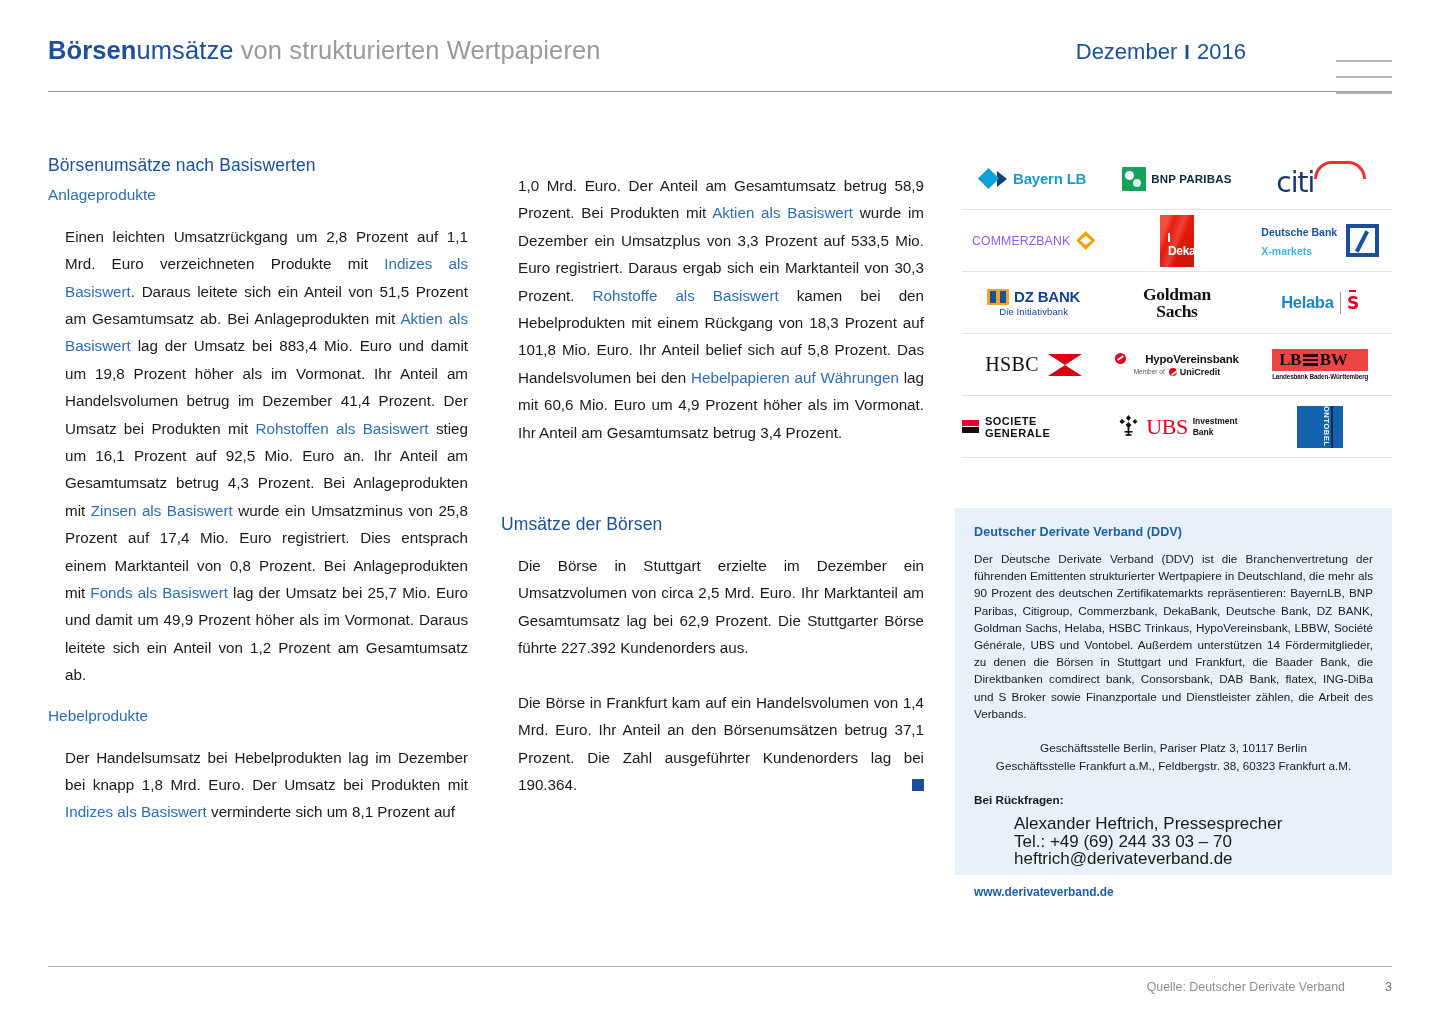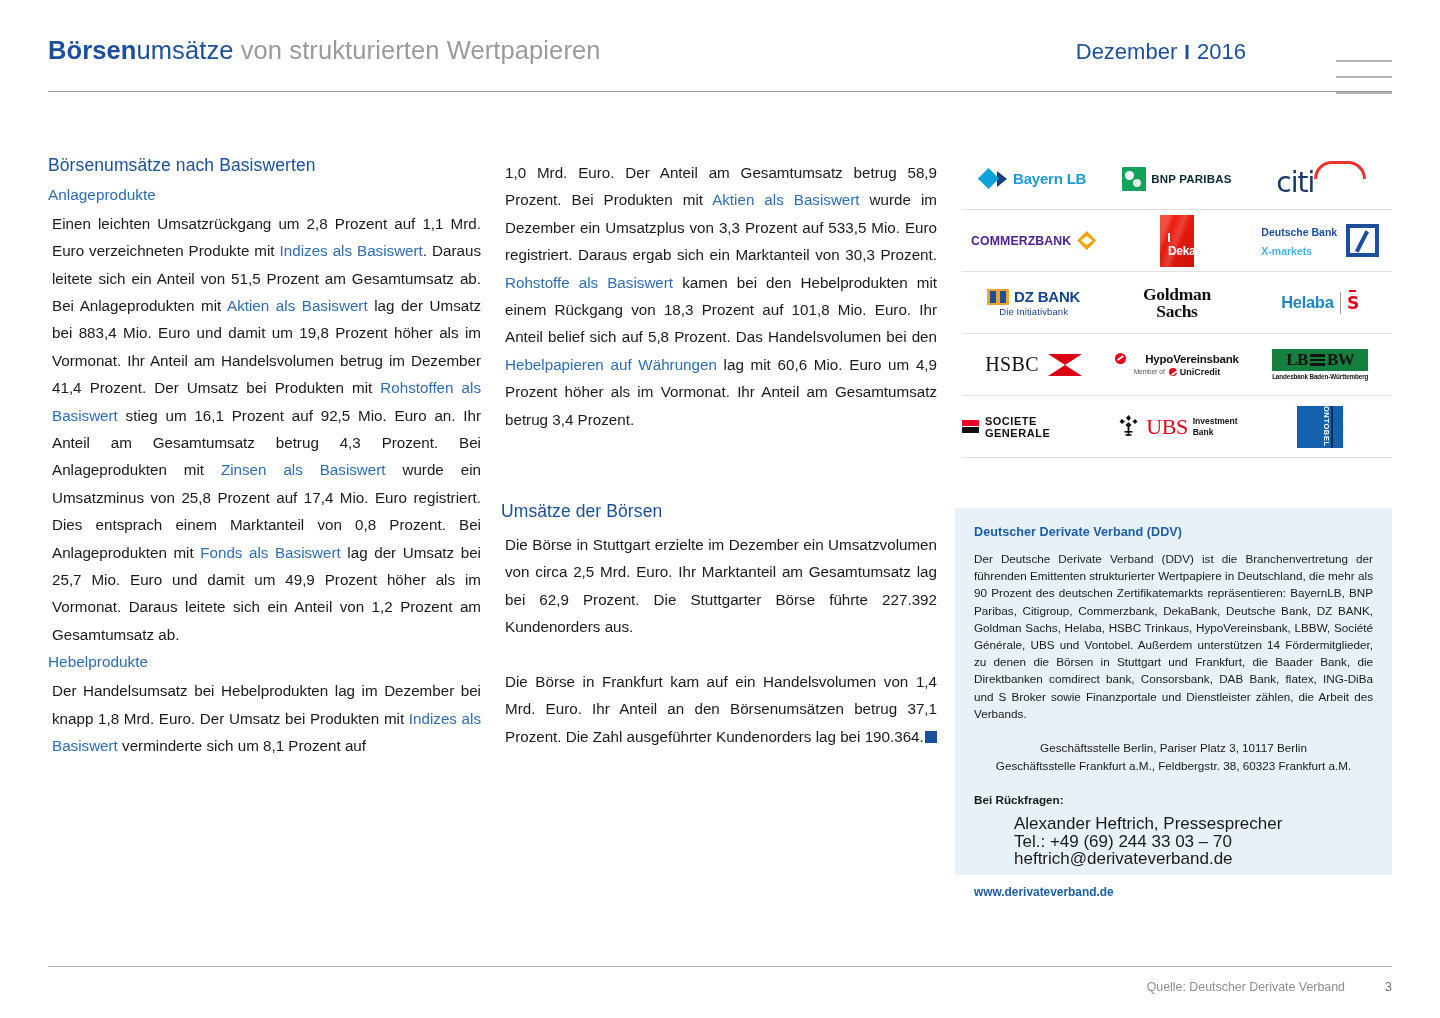--- a/index.html
+++ b/index.html
@@ -34,21 +34,21 @@
   .col2{left:501px;top:155px;width:440px;}
 
   h2.sec{
     color:#1b4f9c;font-size:17.5px;font-weight:normal;
     margin:0 0 9px 0;line-height:1.2;letter-spacing:.1px;
   }
   h3.sub{
     color:#2e6db4;font-size:15.4px;font-weight:normal;
     margin:0 0 1px 0;line-height:1.35;
   }
-  p.body{margin:4px;text-align:justify;}
+  p.body{margin:17px;text-align:justify;}
   p.body.spaced{margin-top:27px;}
   .lnk{color:#2e6db4;}
   .h3gap{margin-top:36px;}
   .endmark{display:inline-block;width:12px;height:12px;background:#1b4f9c;vertical-align:-1px;float:right;margin-top:8px;}
   .clearfix::after{content:"";display:table;clear:both;}
 
   
   .logos{position:absolute;left:962px;top:148px;width:430px;}
   .logo-row{display:flex;}
   .logo-cell{
@@ -72,21 +72,21 @@
   .bnp .sq::after{content:"";position:absolute;left:11px;top:12px;width:8px;height:8px;border-radius:50%;background:#ffffff;opacity:.85;}
   .bnp .txt{font-size:11.5px;font-weight:bold;color:#0b2a3a;letter-spacing:.2px;}
 
   
   .citi{position:relative;width:88px;height:36px;}
   .citi .word{font-family:"DejaVu Sans",sans-serif;font-size:28px;color:#17376b;letter-spacing:-1px;position:absolute;left:0;top:5px;}
   .citi .arc{position:absolute;left:38px;top:0px;width:46px;height:15px;border:3px solid #e8342c;border-bottom:none;border-radius:40px 40px 0 0;}
 
   
   .cbk{display:flex;align-items:center;gap:6px;}
-  .cbk .txt{font-size:12.3px;font-weight:bold;color:#4c1d95;letter-spacing:.1px;}
+  .cbk .txt{font-size:12.3px;font-weight:normal;color:#8b5cf6;letter-spacing:.1px;}
   .cbk .mark{width:19px;height:19px;background:#f0a308;
      clip-path:polygon(50% 0,100% 50%,50% 100%,0 50%,50% 26%,20% 50%,50% 74%,80% 50%,50% 26%,0 50%);}
 
   
   .deka{width:34px;height:52px;background:linear-gradient(135deg,#f3200e 0%,#e8190a 40%,#c9140a 100%);position:relative;}
   .deka::before{content:"";position:absolute;inset:0;background:
      linear-gradient(110deg,rgba(255,255,255,.22) 0 18%,rgba(255,255,255,0) 30%,rgba(255,255,255,.18) 48%,rgba(255,255,255,0) 60%);}
   .deka .t{position:absolute;left:8px;bottom:9px;color:#fff;font-size:12px;font-weight:bold;letter-spacing:-.3px;}
   .deka .t::before{content:"";display:inline-block;width:2px;height:9px;background:#fff;margin-right:1px;vertical-align:-1px;}
 
@@ -129,21 +129,21 @@
   .hvb .r1{display:flex;align-items:center;justify-content:center;gap:3px;}
   .hvb .r2{display:flex;align-items:center;justify-content:center;gap:3px;margin-top:2px;}
   .hvb .dot{width:11px;height:11px;border-radius:50%;background:#e2001a;position:relative;}
   .hvb .dot::after{content:"";position:absolute;left:2px;top:4px;width:7px;height:2px;background:#fff;transform:rotate(-35deg);}
   .hvb .t1{font-size:11.5px;font-weight:bold;color:#111;letter-spacing:-.2px;margin-left:16px;}
   .hvb .mem{font-size:6.5px;color:#555;margin-right:1px;}
   .hvb .t2{font-size:9px;font-weight:bold;color:#111;}
 
   
   .lbbw{text-align:center;}
-  .lbbw .bar{background:#15803d;padding:1px 7px;display:flex;align-items:center;justify-content:center;gap:2px;}
+  .lbbw .bar{background:#ef4444;padding:1px 7px;display:flex;align-items:center;gap:2px;}
   .lbbw .lt{font-family:"Liberation Serif","DejaVu Serif",serif;font-weight:bold;font-size:17px;color:#111;letter-spacing:-.5px;}
   .lbbw .eq{display:inline-block;width:15px;}
   .lbbw .eq i{display:block;height:2.6px;background:#111;margin:2.2px 0;}
   .lbbw .sub{font-size:6.3px;font-weight:bold;color:#111;margin-top:2px;letter-spacing:-.1px;}
 
   
   .sg{display:flex;align-items:center;gap:6px;}
   .sg .mk{width:17px;height:13px;position:relative;}
   .sg .mk i{position:absolute;left:0;width:17px;height:6px;}
   .sg .mk i:nth-child(1){top:0;background:#e60028;}

